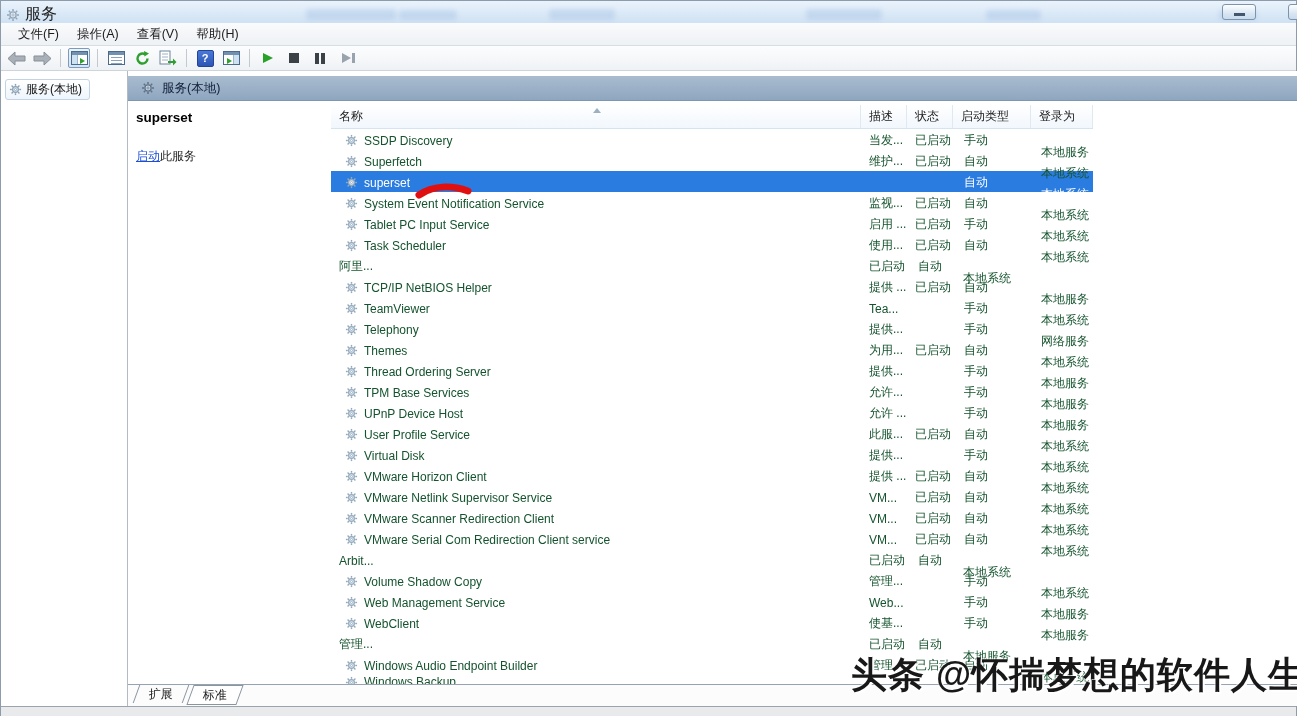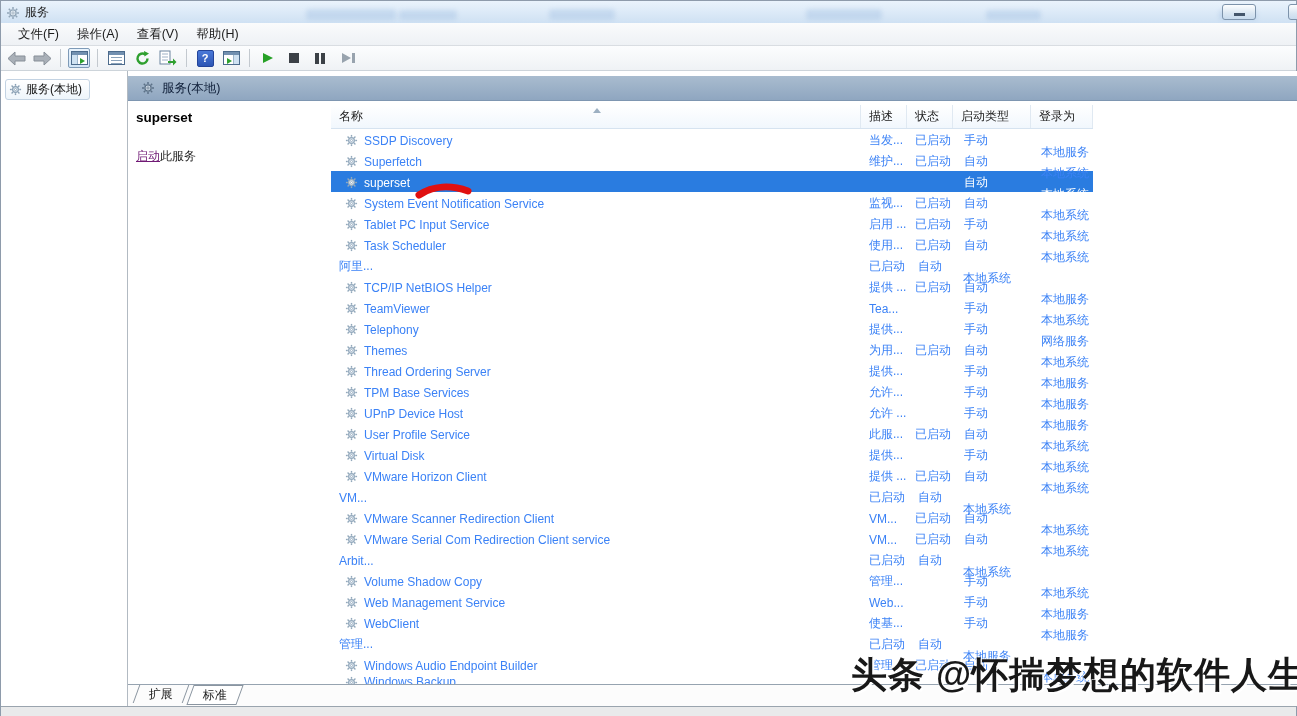--- a/index.html
+++ b/index.html
@@ -2,21 +2,21 @@
 <html><head>
 <meta charset="utf-8">
 <style>
   html,body{margin:0;padding:0;}
   body{width:1297px;height:716px;overflow:hidden;font-family:"Liberation Sans","DejaVu Sans",sans-serif;-webkit-font-smoothing:antialiased;}
   .window{position:absolute;inset:0;width:1297px;height:716px;background:#fff;border:1px solid #8e9bab;box-sizing:border-box;}
 
   
   .titlebar{position:absolute;left:0;top:0;width:100%;height:22px;background:linear-gradient(#eaf3fc,#cfe1f3);border-bottom:1px solid #aabfd6;}
   .title-left{position:absolute;left:5px;top:3px;display:flex;align-items:center;gap:5px;}
-  .title-text{font-size:12px;color:#1c1c1c;}
+  .title-text{font-size:16px;color:#1c1c1c;}
   .smudge{position:absolute;background:rgba(140,175,220,.28);border-radius:4px;filter:blur(2px);}
   .winbtn{position:absolute;top:3px;width:34px;height:16px;border:1px solid #7d93ab;border-radius:3px;background:linear-gradient(#fdfeff,#d9e6f2 60%,#c8dbee);box-sizing:border-box;}
   .winbtn.minimize{right:40px;}
   .winbtn .dash{position:absolute;left:11px;bottom:3px;width:11px;height:3px;background:#44566b;}
   .winbtn.partial{right:-4px;width:12px;}
 
   
   .menubar{position:absolute;left:0;top:22px;width:100%;height:23px;background:linear-gradient(#fafbfc,#eef1f5);border-bottom:1px solid #d9dde2;display:flex;align-items:center;padding-left:8px;box-sizing:border-box;}
   .menu-item{font-size:12.5px;color:#1b1b1b;padding:2px 9px;border-radius:2px;}
 
@@ -39,29 +39,29 @@
   .shape-restart::after{content:"";position:absolute;left:1px;top:-5px;width:3px;height:10px;background:#98a3ae;}
 
   
   .tree-panel{position:absolute;left:0;top:70px;width:127px;height:635px;background:#fff;border-right:1px solid #b2bac2;box-sizing:border-box;}
   .tree-item{position:absolute;left:4px;top:8px;display:flex;align-items:center;gap:4px;border:1px solid #c3d3e3;border-radius:3px;background:linear-gradient(#ffffff,#eef5fb);padding:1px 7px 1px 3px;font-size:12px;color:#111;}
 
   .content{position:absolute;left:127px;top:70px;width:1170px;height:635px;background:#fff;}
   .strip{position:absolute;left:0;top:5px;right:0;height:25px;background:linear-gradient(#a9bccf,#8fa6c0);border-bottom:1px solid #7e96b1;display:flex;align-items:center;gap:7px;padding-left:13px;box-sizing:border-box;font-size:12.5px;color:#10203a;}
   .svc-name{position:absolute;left:8px;top:39px;font-weight:bold;font-size:13.5px;color:#000;}
   .svc-action{position:absolute;left:8px;top:77px;font-size:12px;color:#1b1b1b;}
-  .svc-action a{color:#701a75;text-decoration:underline;}
+  .svc-action a{color:#1d4ed8;text-decoration:underline;}
 
   
   .list{position:absolute;left:203px;top:34px;width:762px;height:579px;background:#fff;overflow:hidden;}
   .lheader{position:relative;display:grid;grid-template-columns:530px 46px 46px 78px 62px;height:24px;background:linear-gradient(#ffffff,#f1f7fd);border-bottom:1px solid #d6e3f0;box-sizing:border-box;font-size:12px;color:#1b1b1b;}
   .lheader .hcell{display:flex;align-items:center;padding-left:8px;border-right:1px solid #e0e9f2;box-sizing:border-box;white-space:nowrap;overflow:hidden;}
   .sortarrow{position:absolute;left:262px;top:3px;width:0;height:0;border-left:4px solid transparent;border-right:4px solid transparent;border-bottom:5px solid #9db0c2;}
   .rows{position:relative;}
-  .row{display:grid;grid-template-columns:530px 46px 46px 78px 62px;height:21px;align-items:center;font-size:12px;color:#3b82f6;background:#fff;}
+  .row{display:grid;grid-template-columns:530px 46px 46px 78px 62px;height:21px;align-items:center;font-size:12px;color:#14532d;background:#fff;}
   .row .cell{white-space:nowrap;overflow:hidden;padding-left:8px;box-sizing:border-box;}
   .row .cell.name{display:flex;align-items:center;gap:6px;padding-left:14px;}
   .row .cell.startup{padding-left:11px;}
   .row .cell.logon{padding-left:10px;margin-top:23px;}
   .row.selected{background:#2a7ce0;color:#fff;}
   .row.partial{height:9px;overflow:hidden;align-items:start;}
   .gear{display:inline-flex;flex:0 0 auto;}
 
   
   .tabsrow{position:absolute;left:0;right:0;top:613px;height:22px;background:#fcfcfc;border-top:1px solid #96a3b0;padding-left:8px;box-sizing:border-box;display:flex;align-items:flex-start;}
@@ -645,20 +645,39 @@
                 </svg>
       </span>
       <span>VMware Horizon Client</span>
     </div>
     <div class="cell">提供 ...</div>
     <div class="cell">已启动</div>
     <div class="cell startup">自动</div>
     <div class="cell logon">本地系统</div>
   </div>
           <div class="row">
+    <div class="cell name">
+      <span class="gear">
+        <svg width="13" height="13" viewBox="0 0 14 14">
+                  <g stroke="#93a9bc" stroke-width="1.5">
+                    <line x1="7" y1="1" x2="7" y2="3"></line>
+                    <line x1="7" y1="11" x2="7" y2="13"></line>
+                    <line x1="1" y1="7" x2="3" y2="7"></line>
+                    <line x1="11" y1="7" x2="13" y2="7"></line>
+                    <line x1="2.8" y1="2.8" x2="4.2" y2="4.2"></line>
+                    <line x1="9.8" y1="9.8" x2="11.2" y2="11.2"></line>
+                    <line x1="2.8" y1="11.2" x2="4.2" y2="9.8"></line>
+                    <line x1="9.8" y1="4.2" x2="11.2" y2="2.8"></line>
+                  </g>
+                  <circle cx="7" cy="7" r="3.1" fill="#e2eaf1" stroke="#93a9bc" stroke-width="1.3"></circle>
+                  <circle cx="7" cy="7" r="1.1" fill="#fff" stroke="#93a9bc" stroke-width="0.8"></circle>
+                </svg>
+      </span>
+      <span>VMware Netlink Supervisor Service</span>
+    </div>
     <div class="cell">VM...</div>
     <div class="cell">已启动</div>
     <div class="cell startup">自动</div>
     <div class="cell logon">本地系统</div>
   </div>
           <div class="row">
     <div class="cell name">
       <span class="gear">
         <svg width="13" height="13" viewBox="0 0 14 14">
                   <g stroke="#93a9bc" stroke-width="1.5">

